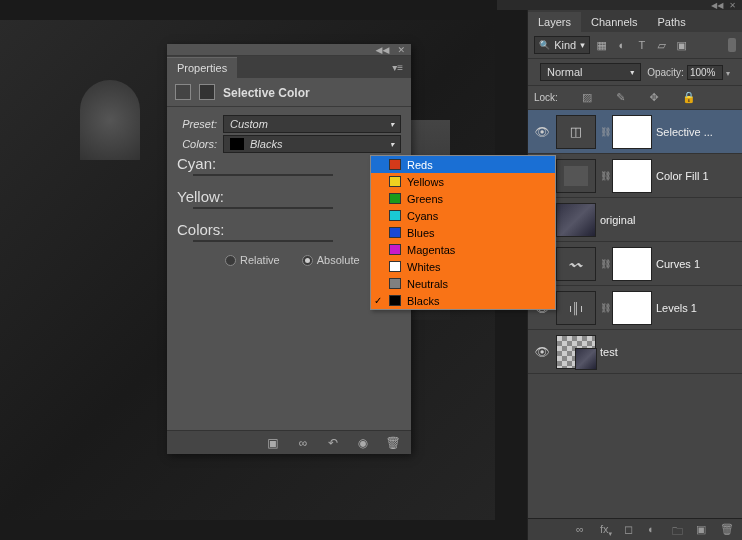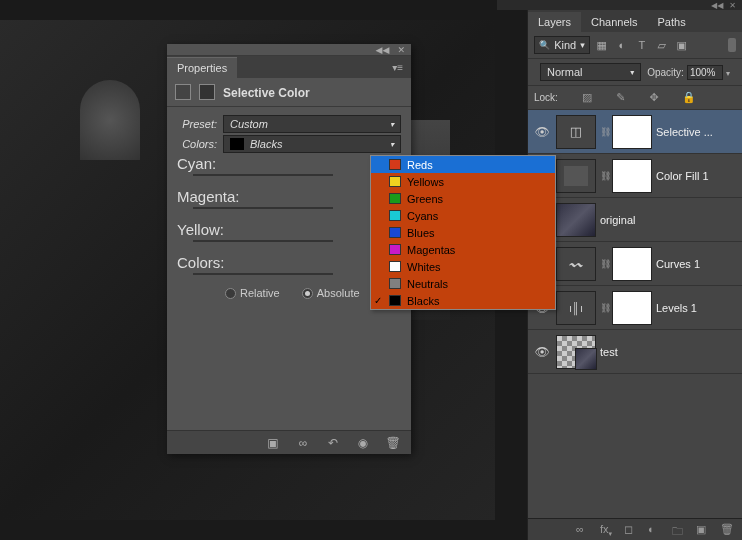--- a/index.html
+++ b/index.html
@@ -31,21 +31,21 @@
 .slider-row { margin-bottom: 12px; }
 .slider-row label { display: block; font-size: 15px; color: #ddd; margin-bottom: 2px; }
 .slider-track { width: 140px; height: 2px; background: #333; margin-left: 16px; }
 .radio-row { display: flex; align-items: center; gap: 4px; margin-left: 48px; margin-top: 12px; }
 .radio-c { width: 11px; height: 11px; border-radius: 50%; border: 1px solid #888; background: #3a3a3a; display: inline-flex; align-items: center; justify-content: center; }
 .radio-c.on::after { content: ""; width: 5px; height: 5px; border-radius: 50%; background: #ccc; }
 .pp-footer { position: absolute; bottom: 0; left: 0; right: 0; height: 24px; background: #454545; border-top: 1px solid #333; display: flex; justify-content: flex-end; align-items: center; gap: 14px; padding: 0 10px; }
 .pp-footer .ico { width: 16px; height: 16px; color: #aaa; font-size: 12px; display: flex; align-items: center; justify-content: center; }
 
 
-.dropdown { position: absolute; left: 370px; top: 155px; width: 186px; background: #c2410c; border: 1px solid #888; box-shadow: 2px 2px 4px rgba(0,0,0,0.3); z-index: 100; }
+.dropdown { position: absolute; left: 370px; top: 155px; width: 186px; background: #f97316; border: 1px solid #888; box-shadow: 2px 2px 4px rgba(0,0,0,0.3); z-index: 100; }
 .dd-item { display: flex; align-items: center; padding: 2px 6px 2px 18px; height: 17px; font-size: 11px; color: #000; position: relative; }
 .dd-item.sel { background: #1a6fd4; color: #fff; }
 .dd-item .sw { width: 12px; height: 11px; margin-right: 6px; border: 1px solid #333; }
 .dd-item .chk { position: absolute; left: 3px; font-size: 10px; color: #000; }
 
 
 .layers-panel { position: absolute; right: 0; top: 10px; width: 215px; height: 530px; background: #454545; border-left: 1px solid #222; }
 .lp-tabs { display: flex; background: #3a3a3a; height: 22px; align-items: flex-end; }
 .lp-tab { padding: 4px 10px; font-size: 11px; color: #ddd; }
 .lp-tab.active { background: #454545; }
@@ -116,24 +116,20 @@
             <span>Blacks</span>
           </span>
         <span class="arrow">▾</span>
       </div>
     </div>
     <div class="slider-row">
       <label>Cyan:</label>
       <div class="slider-track"></div>
     </div>
     <div class="slider-row">
-      <label>Magenta:</label>
-      <div class="slider-track"></div>
-    </div>
-    <div class="slider-row">
       <label>Yellow:</label>
       <div class="slider-track"></div>
     </div>
     <div class="slider-row">
       <label>Colors:</label>
       <div class="slider-track"></div>
     </div>
     <div class="radio-row">
       <span class="radio-c"></span>
       <span>Relative</span>

